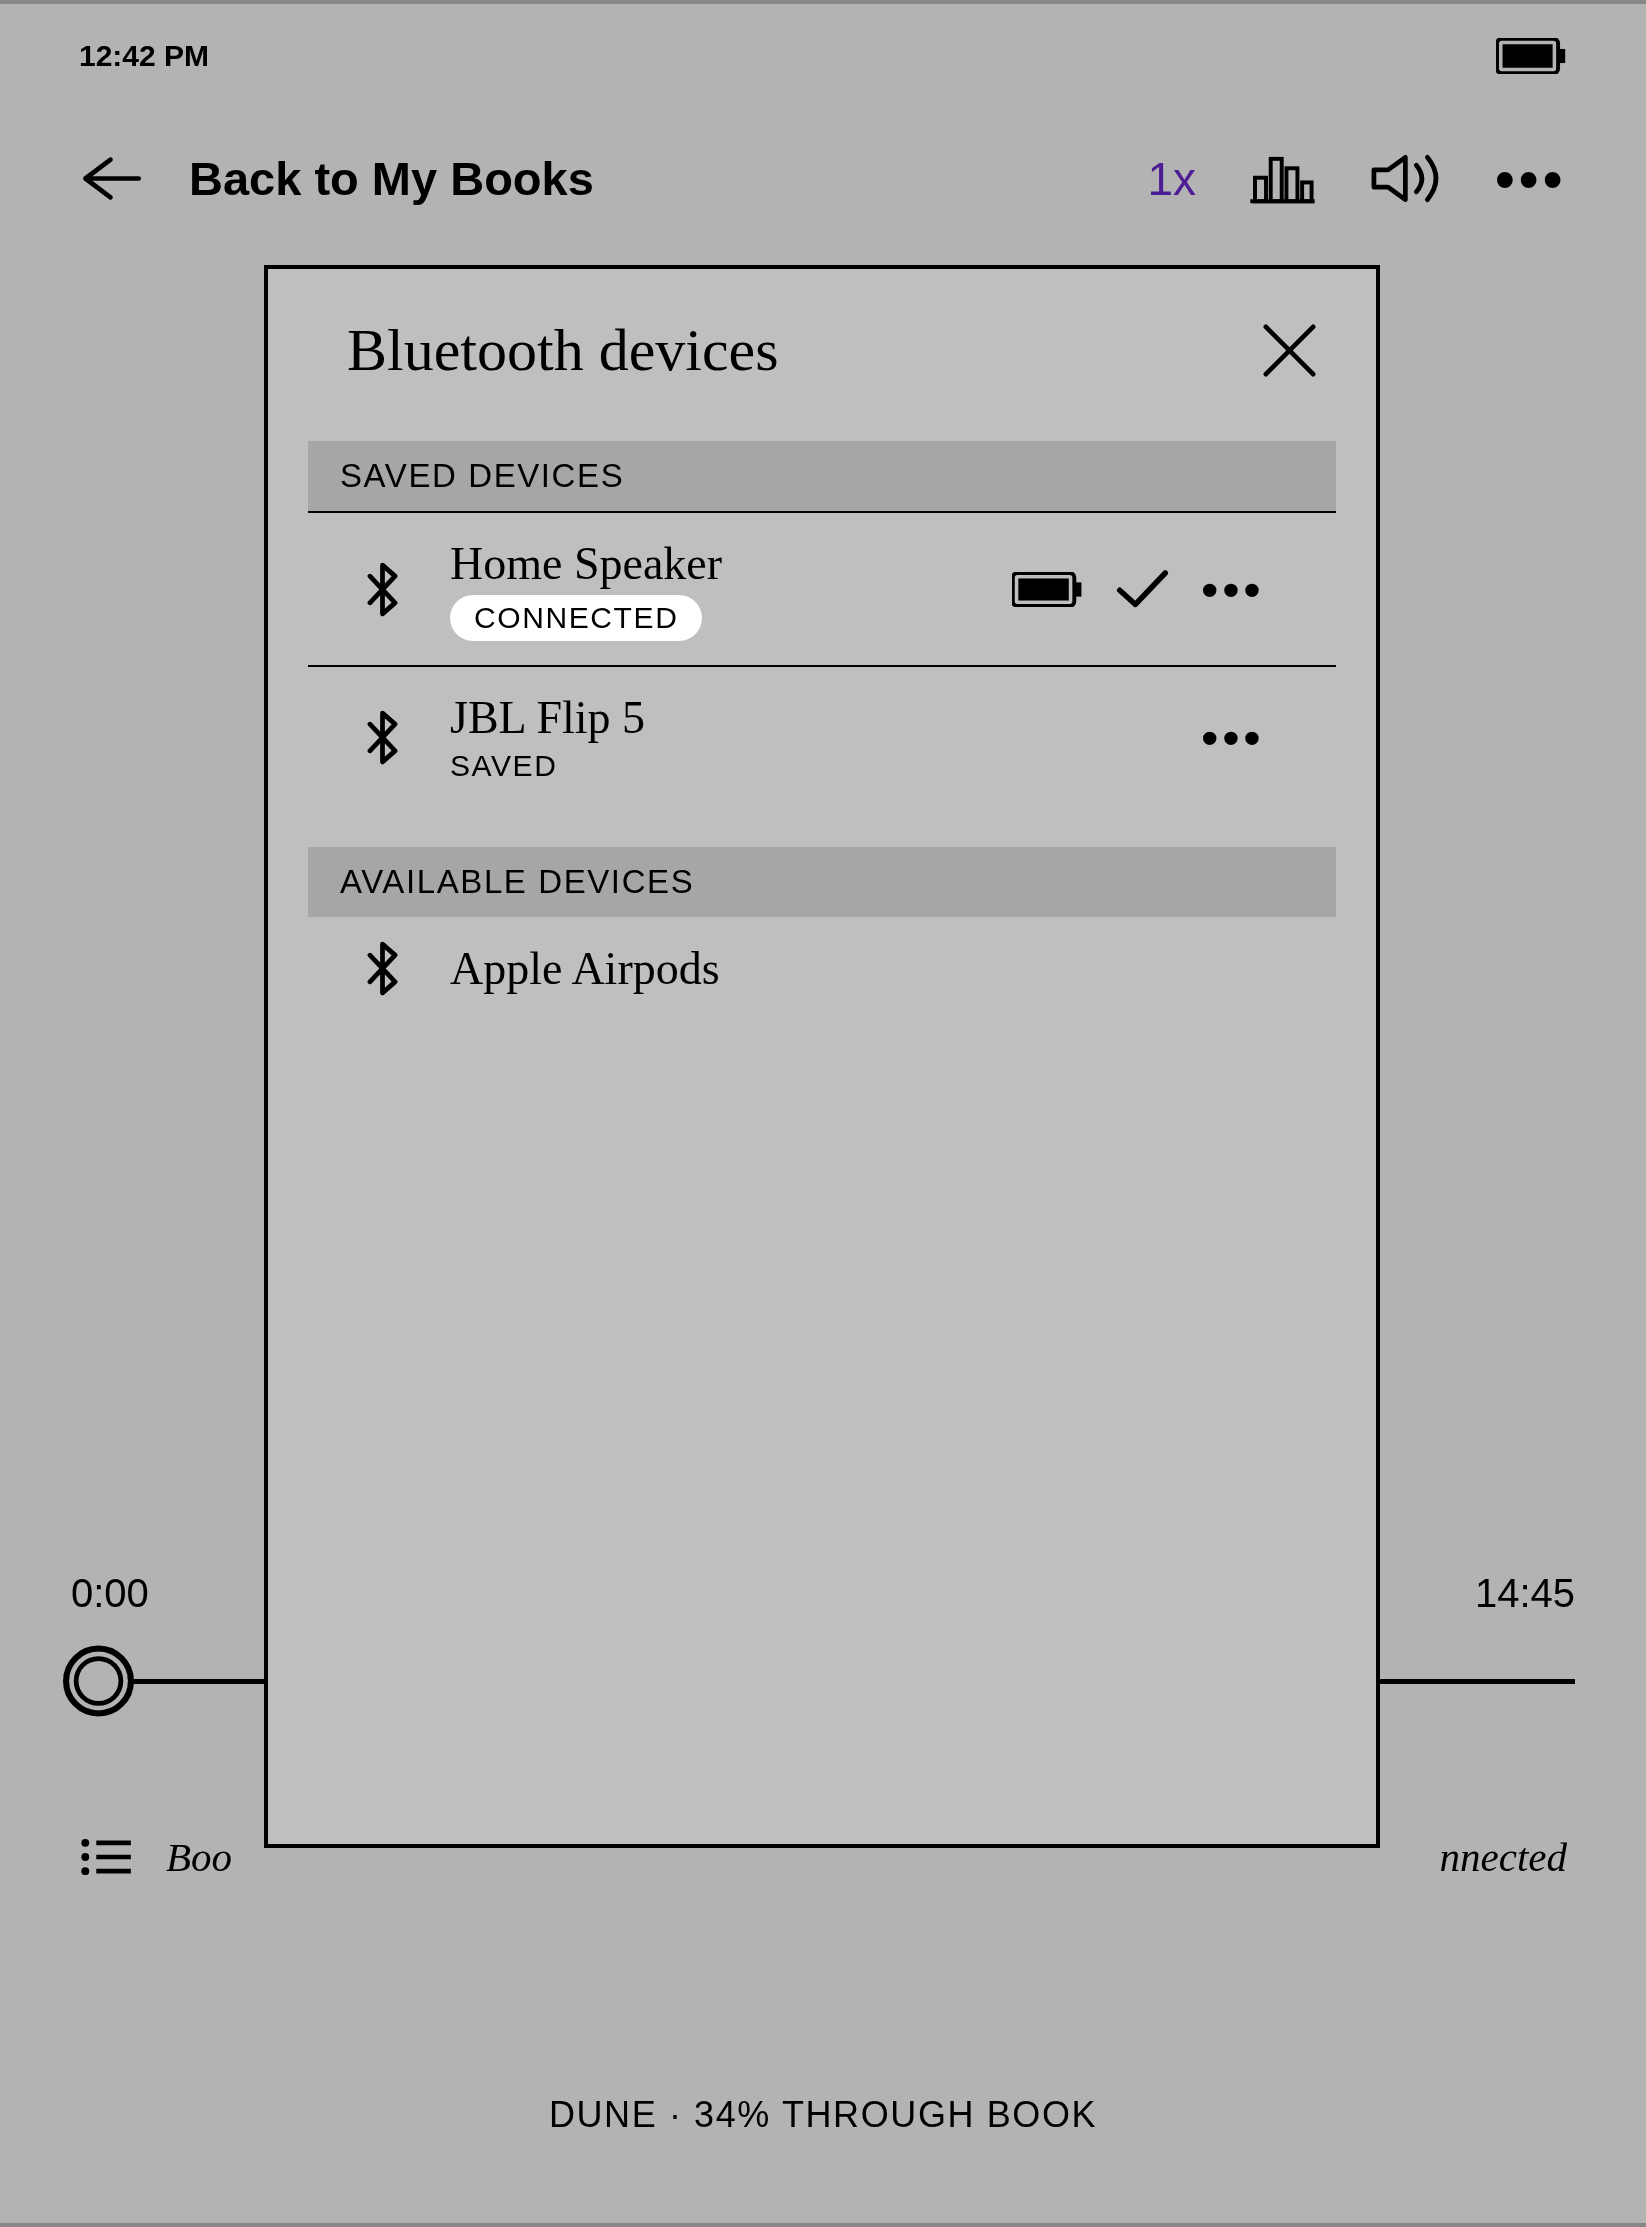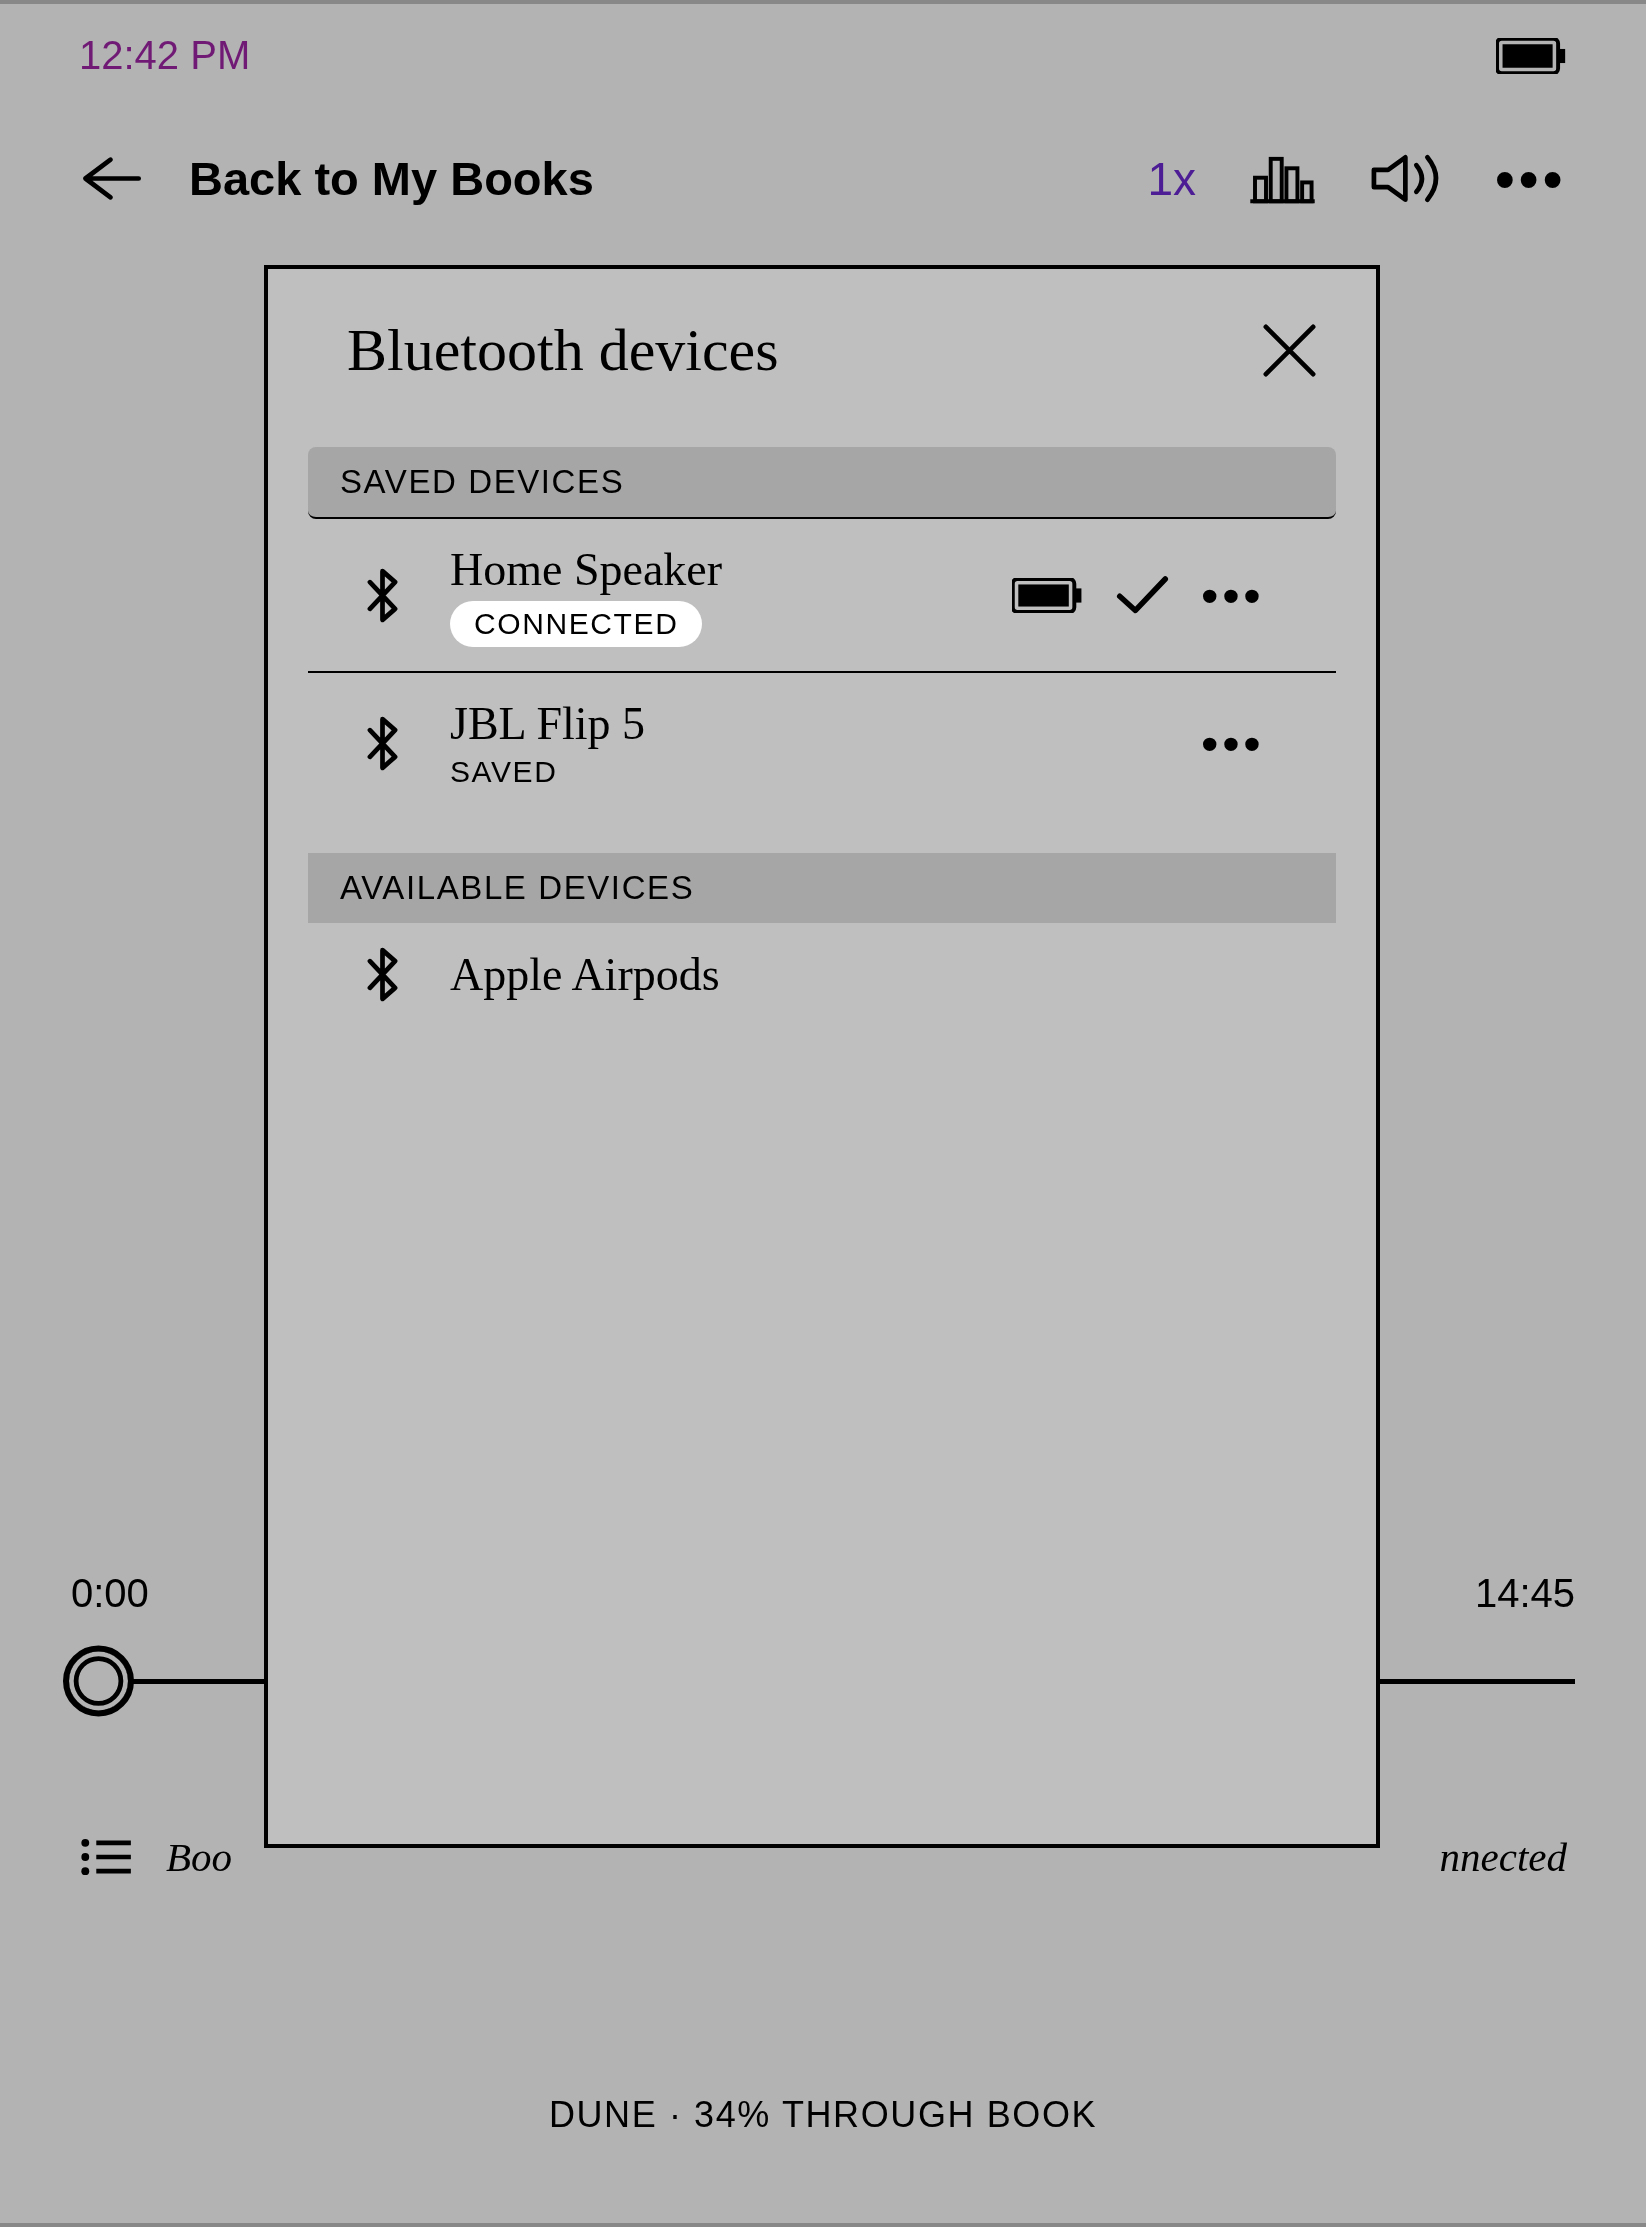--- a/index.html
+++ b/index.html
@@ -21,21 +21,21 @@
   .statusbar {
     position: absolute;
     top: 0; left: 0; right: 0;
     height: 103px;
     display: flex;
     justify-content: space-between;
     align-items: center;
     padding: 0 79px;
     font-family: -apple-system, Helvetica, Arial, sans-serif;
   }
-  .statusbar .time { font-size: 40px; font-weight: 400; color:#701a75; }
+  .statusbar .time { font-size: 30px; font-weight: 700; color:#000000; }
   .statusbar .batt svg { display:block; }
 
   
   .topnav {
     position: absolute;
     top: 119px; left: 0; right: 0;
     height: 111px;
     display: flex;
     align-items: center;
     padding: 0 79px;
@@ -119,21 +119,21 @@
   }
   .dialog .dlg-close svg{display:block;}
 
   .section-header {
     background: #a6a6a6;
     padding: 16px 32px;
     font-family: -apple-system, Helvetica, Arial, sans-serif;
     font-size: 33px; letter-spacing: 1.6px; color:#000;
     margin: 0 40px;
   }
-  .section-header.first { margin-top: 30px; border-bottom: 2.4px solid #000; border-radius: 8px;}
+  .section-header.first { margin-top: 24px; border-bottom: 2.4px solid #000;}
   .device-row {
     display:flex; align-items:center;
     padding: 24px 71px 24px 47px;
     border-bottom: 2.4px solid #000;
     margin: 0 40px;
     gap: 40px;
   }
   .device-row.noborder { border-bottom: none; }
   .device-row .bt-icon { width: 55px; display:flex; justify-content:center;}
   .device-row .names { flex: 0 0 auto; }

